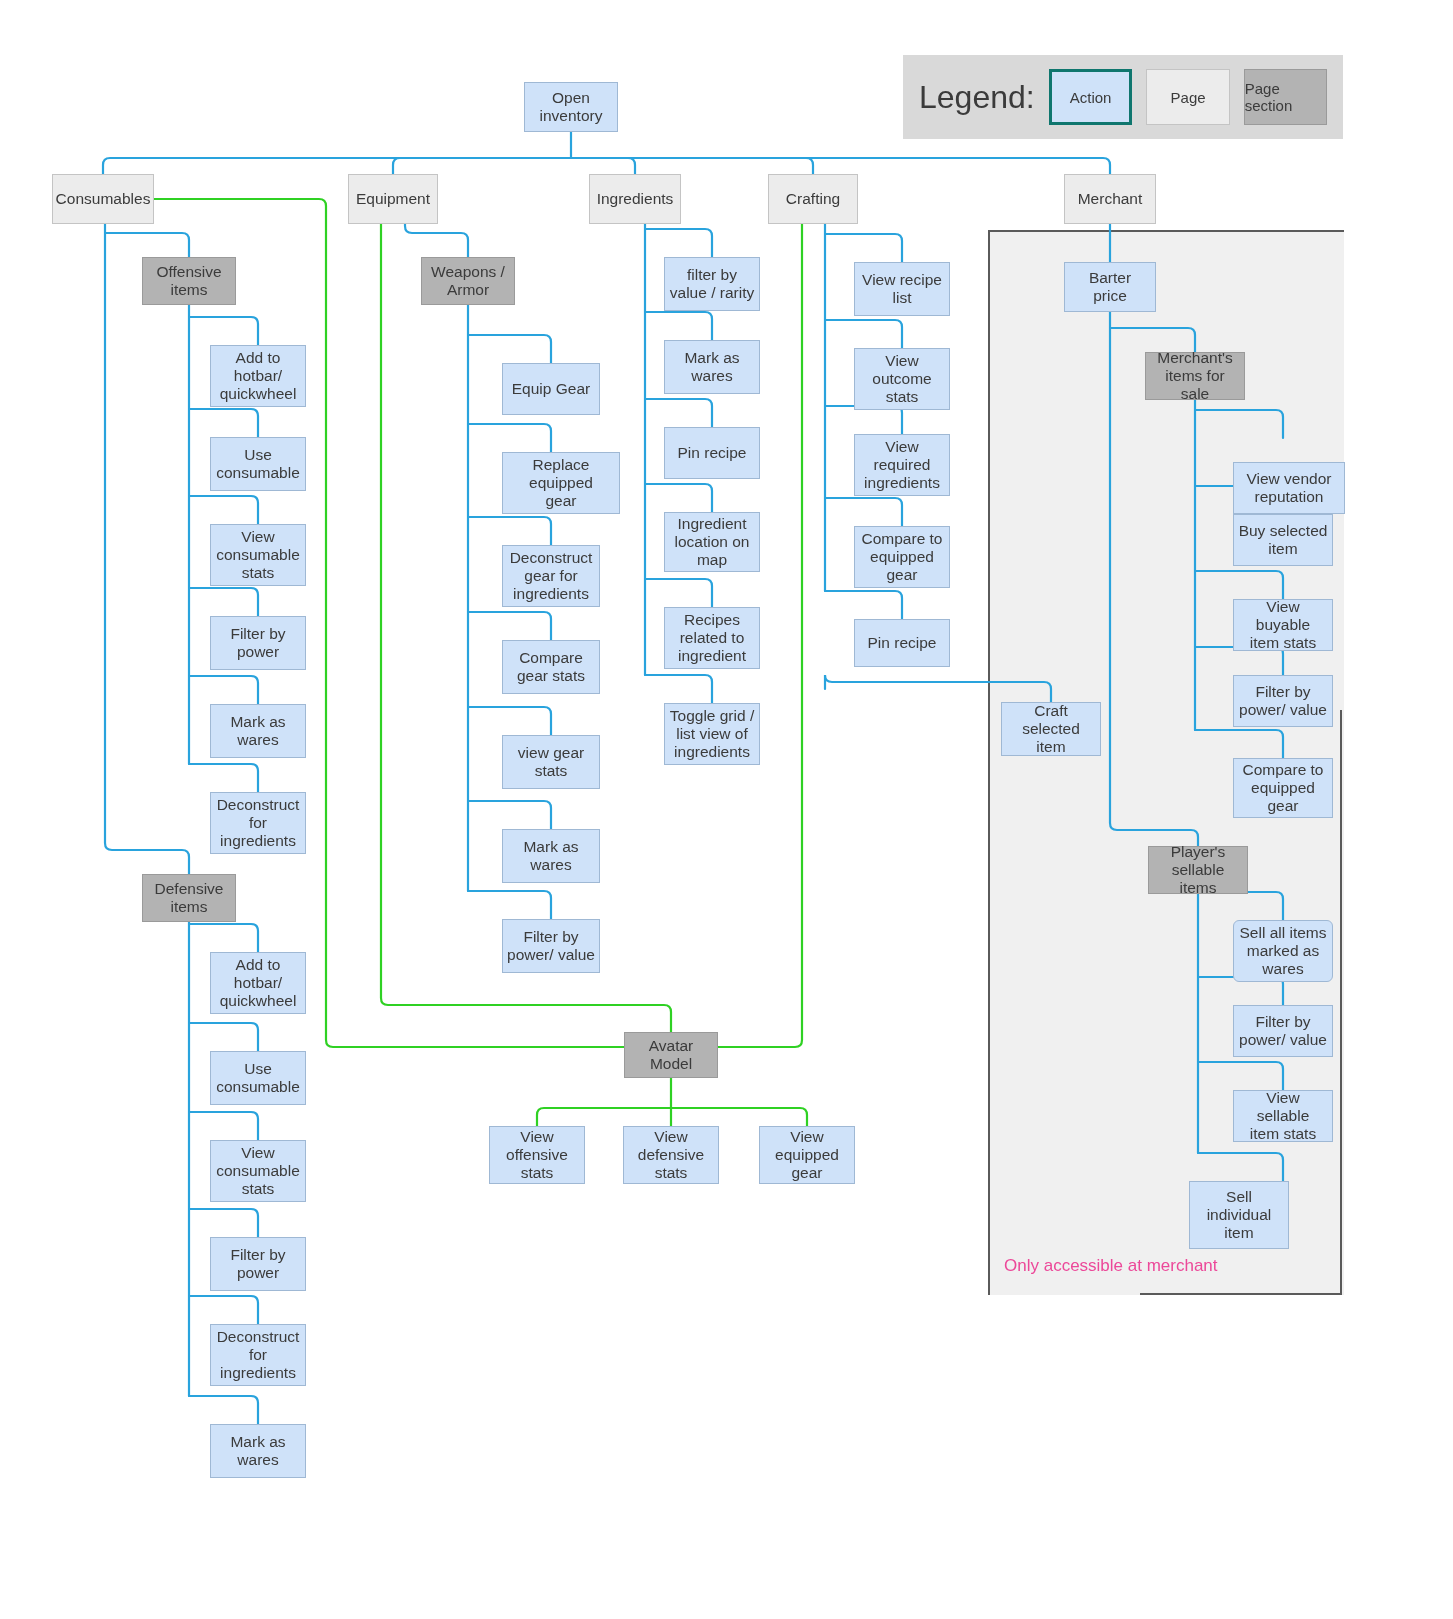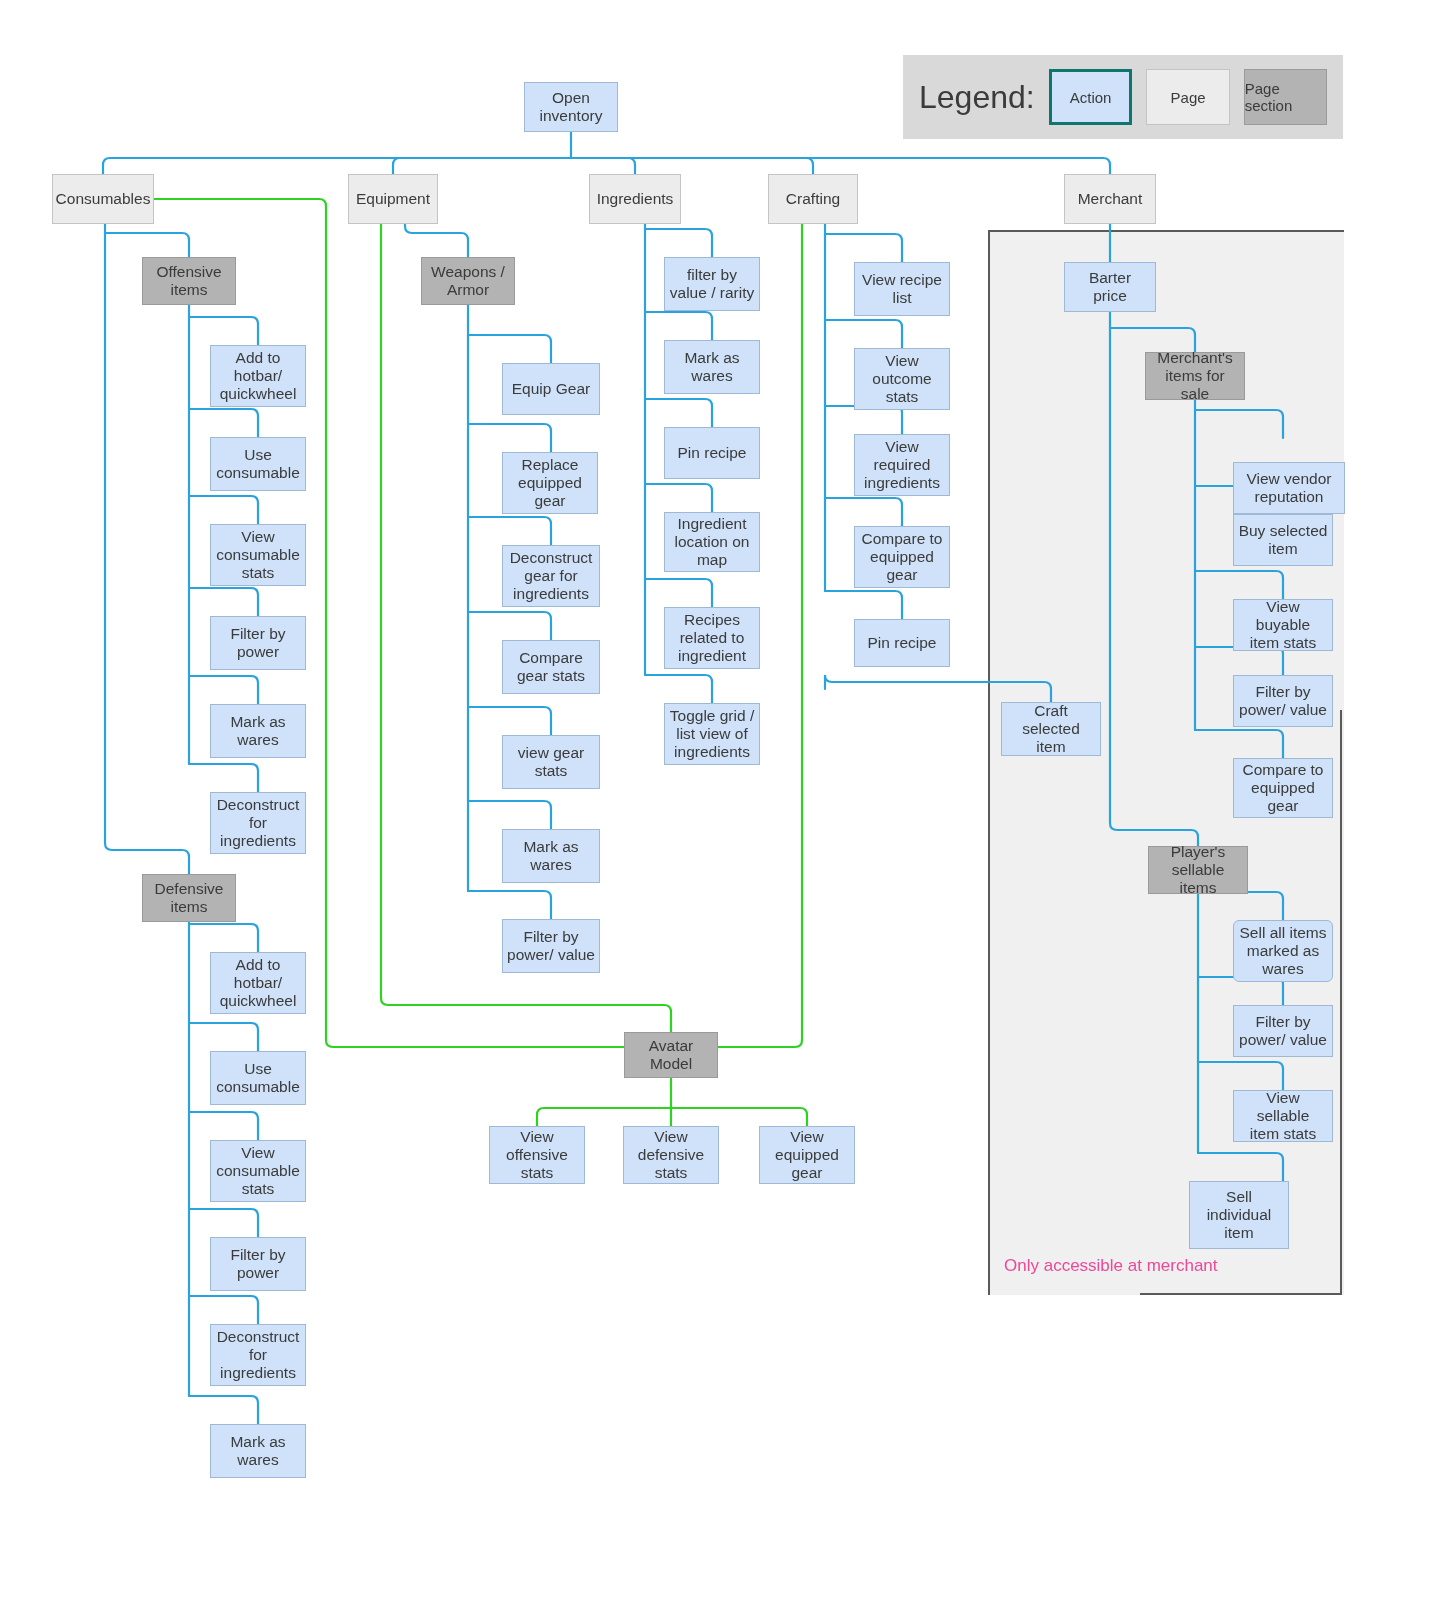--- a/index.html
+++ b/index.html
@@ -174,21 +174,21 @@
       </div>
       <div class="node n-action" style="left: 210px; top: 1424px; width: 96px; height: 54px;">
         <span>Mark as<br>wares</span>
       </div>
       <div class="node n-section" style="left: 421px; top: 257px; width: 94px; height: 48px;">
         <span>Weapons /<br>Armor</span>
       </div>
       <div class="node n-action" style="left: 502px; top: 363px; width: 98px; height: 52px;">
         <span>Equip Gear</span>
       </div>
-      <div class="node n-action" style="left: 502px; top: 452px; width: 96px; height: 62px; text-align: center;">
+      <div class="node n-action" style="left: 502px; top: 452px; width: 118px; height: 62px; text-align: center;">
         <span>Replace<br>equipped<br>gear</span>
       </div>
       <div class="node n-action" style="left: 502px; top: 545px; width: 98px; height: 62px;">
         <span>Deconstruct<br>gear for<br>ingredients</span>
       </div>
       <div class="node n-action" style="left: 502px; top: 640px; width: 98px; height: 54px;">
         <span>Compare<br>gear stats</span>
       </div>
       <div class="node n-action" style="left: 502px; top: 735px; width: 98px; height: 54px;">
         <span>view gear<br>stats</span>

